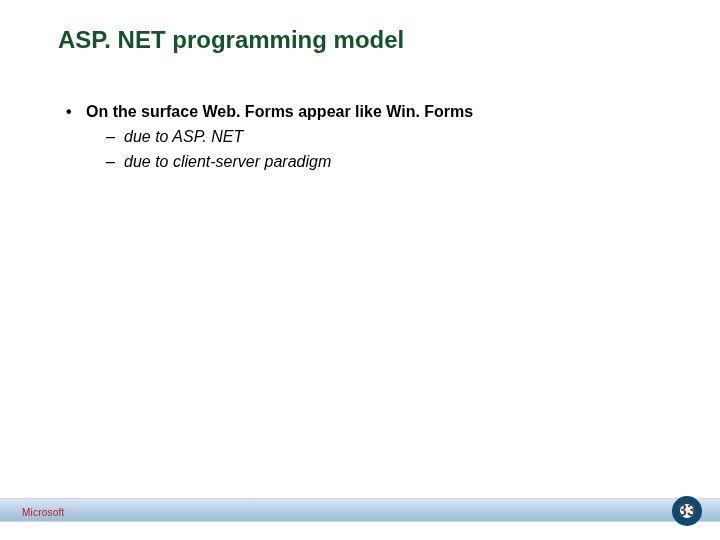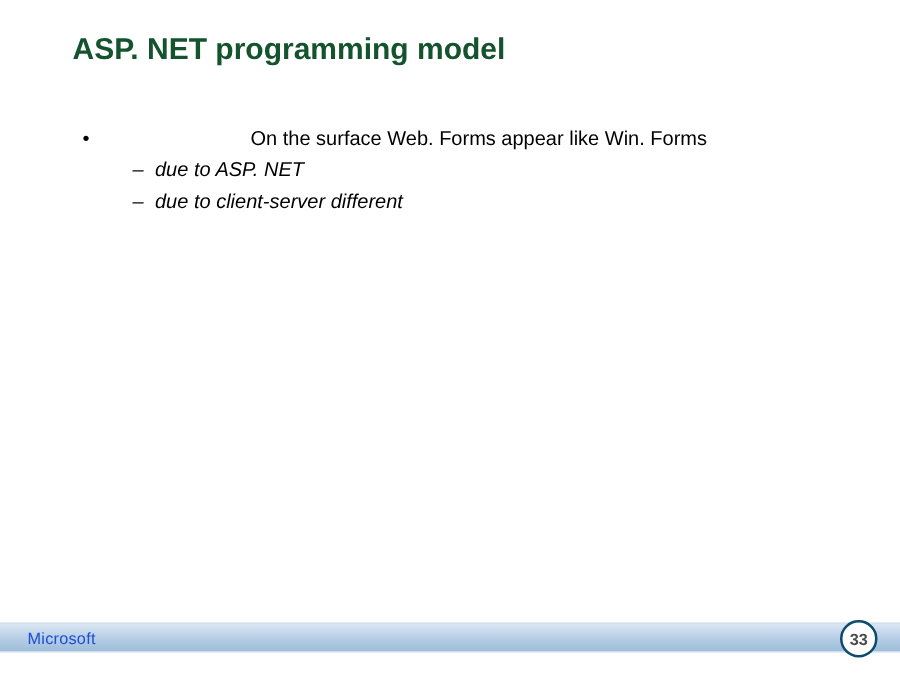--- a/index.html
+++ b/index.html
@@ -32,22 +32,21 @@
     left: 58px;
     right: 40px;
     font-size: 16px;
     color: #000000;
     line-height: 1.45;
   }
   .b1 {
     margin: 0 0 2px 0;
     padding-left: 28px;
     position: relative;
-    font-weight: normal;
-    text-align: center;
+    font-weight: bold;
   }
   .b1::before {
     content: "•";
     position: absolute;
     left: 8px;
     top: 0;
   }
   .b2 {
     margin: 0 0 2px 0;
     padding-left: 66px;
@@ -69,53 +68,53 @@
     height: 22px;
     background: linear-gradient(to bottom, #dbe6f3 0%, #b8cfe6 50%, #9dbdd9 100%);
     border-top: 1px solid #c9d8ea;
     border-bottom: 1px solid #c9d8ea;
   }
   .footer-logo {
     position: absolute;
     left: 22px;
     bottom: 22px;
     font-family: "Segoe UI", Arial, sans-serif;
-    font-size: 13px;
-    color: #1d4ed8;
+    font-size: 10px;
+    color: #b91c1c;
     letter-spacing: 0.2px;
   }
   .page-badge {
     position: absolute;
     right: 18px;
     bottom: 14px;
     width: 30px;
     height: 30px;
-    border: 2px solid #0c4a6e;
+    border: 8px solid #0c4a6e;
     border-radius: 50%;
     display: flex;
     align-items: center;
     justify-content: center;
-    font-size: 13px;
+    font-size: 16px;
     font-weight: bold;
     color: #4a4a4a;
     box-sizing: border-box;
     background: #fff;
   }
 </style>
 </head>
 <body>
 
 <div class="slide">
 
   <div class="title">ASP. NET programming model</div>
 
   <div class="content">
     <div class="b1">On the surface Web. Forms appear like Win. Forms</div>
     <div class="b2">due to ASP. NET</div>
-    <div class="b2">due to client-server different</div>
+    <div class="b2">due to client-server paradigm</div>
   </div>
 
   <div class="footer-bar"></div>
 
   <div class="footer-logo">Microsoft</div>
 
   <div class="page-badge">33</div>
 
 </div>
 

